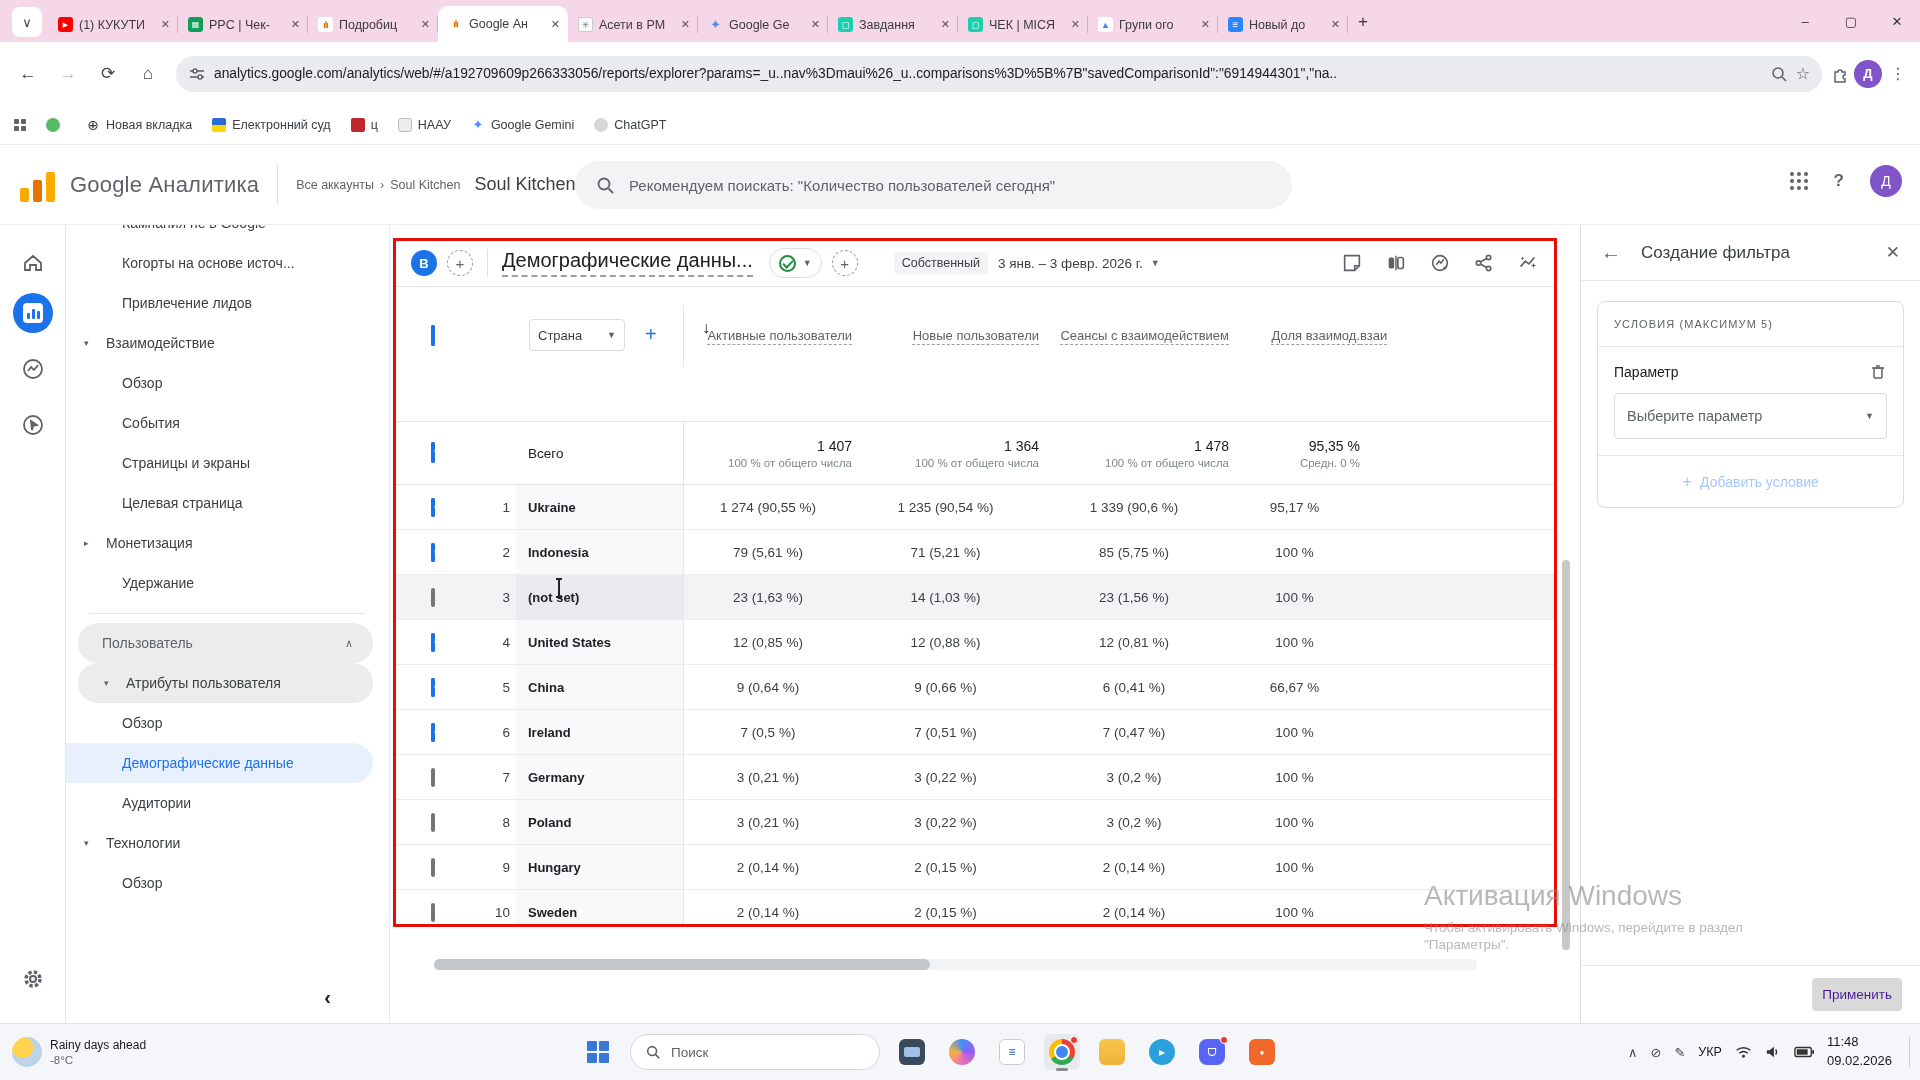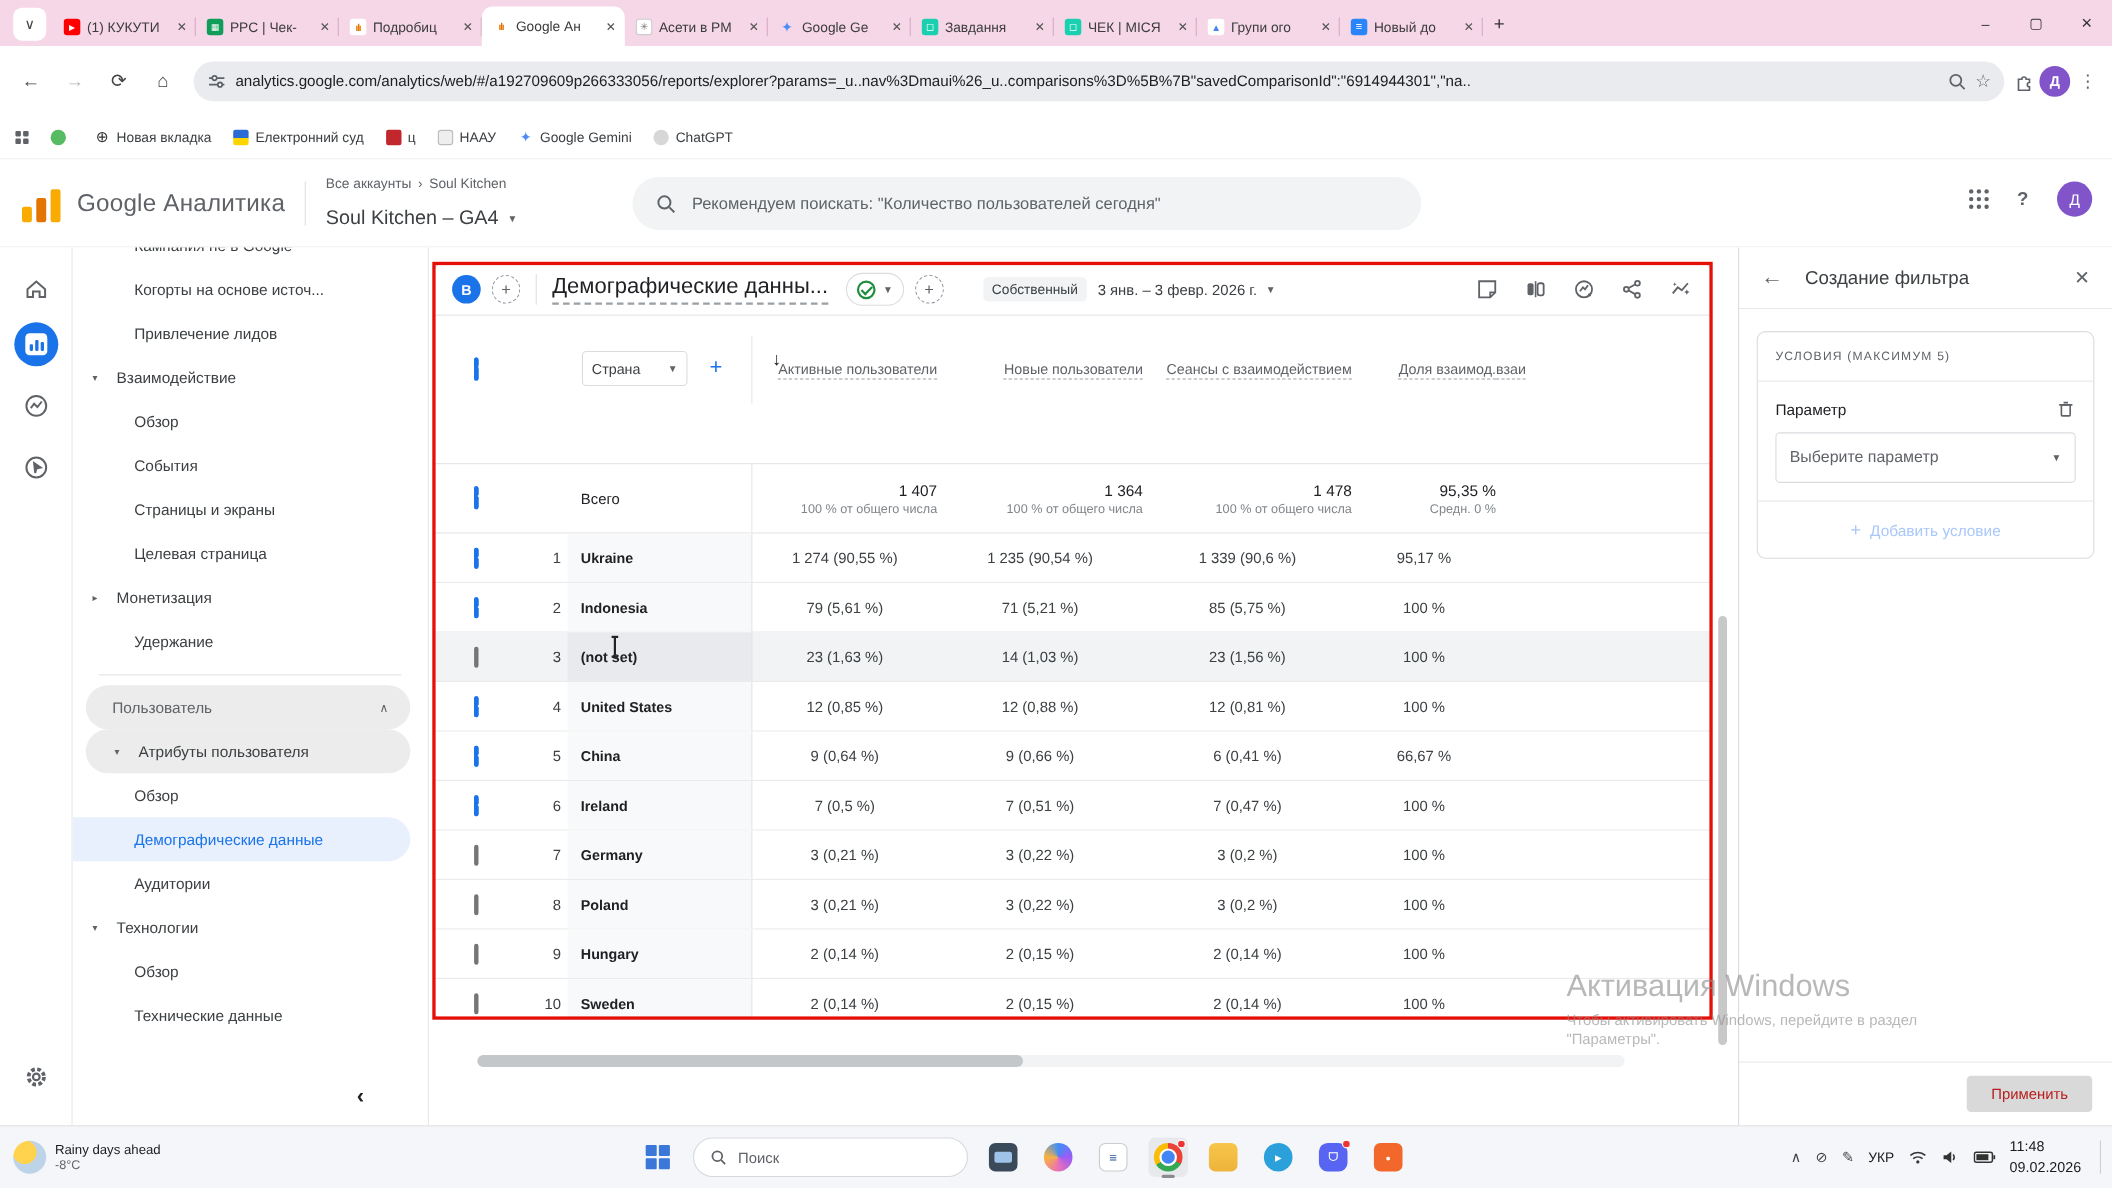--- a/index.html
+++ b/index.html
@@ -50,21 +50,21 @@
 .i-doc{background:#eee;border:1px solid #bbb}
 .i-none{background:#d7d7d7;border-radius:50%}
 
 
 .gahdr{position:absolute;left:0;top:145px;width:1920px;height:80px;background:#fff;border-bottom:1px solid #eee;display:flex;align-items:center}
 .galogo{width:38px;height:34px;margin-left:20px;display:flex;align-items:flex-end;gap:4px}
 .galogo i{width:9px;border-radius:2px;background:#f9ab00}
 .galogo i:nth-child(1){height:14px}.galogo i:nth-child(2){height:22px;background:#e37400}.galogo i:nth-child(3){height:30px}
 .gatitle{font-size:22px;color:#5f6368;margin-left:12px;letter-spacing:.2px}
 .gadiv{width:1px;height:40px;background:#e0e0e0;margin:0 18px}
-.breadwrap{display:flex;flex-direction:column;gap:14px}
+.breadwrap{display:flex;flex-direction:row;gap:14px}
 .bread{font-size:12.5px;color:#5f6368;display:flex;gap:6px;align-items:center}
 .prop{font-size:18px;color:#3c4043;display:flex;align-items:center;gap:8px}
 .caret{font-size:9px;color:#5f6368}
 .gasearch{position:absolute;left:575px;top:16px;width:717px;height:48px;background:#f1f3f4;border-radius:24px;display:flex;align-items:center;gap:14px;padding:0 20px;color:#5f6368;font-size:15px}
 .gah-right{position:absolute;right:18px;top:20px;display:flex;align-items:center;gap:26px}
 .dotgrid{display:grid;grid-template-columns:repeat(3,4px);grid-gap:3px}
 .dotgrid i{width:4px;height:4px;background:#5f6368;border-radius:50%}
 .help{font-size:17px;color:#5f6368;font-weight:bold}
 .gavatar{width:32px;height:32px;border-radius:50%;background:#8154c9;color:#fff;font-size:14px;display:flex;align-items:center;justify-content:center}
 
@@ -149,21 +149,21 @@
 .fhdr .back{font-size:20px;color:#5f6368}
 .fhdr .t{font-size:17px;color:#3c4043;flex:1}
 .fhdr .x{font-size:17px;color:#5f6368}
 .fcard{margin:20px 16px;border:1px solid #dadce0;border-radius:8px}
 .fcond{padding:16px;font-size:11px;letter-spacing:1.1px;color:#5f6368;border-bottom:1px solid #e8e8e8}
 .fbody{padding:16px}
 .flabelrow{display:flex;justify-content:space-between;align-items:center;font-size:14px;color:#202124;margin-bottom:12px}
 .fselect{height:46px;border:1px solid #dadce0;border-radius:4px;display:flex;align-items:center;justify-content:space-between;padding:0 12px;font-size:14.5px;color:#5f6368}
 .fadd{border-top:1px solid #e8e8e8;height:52px;display:flex;align-items:center;justify-content:center;gap:8px;color:#a8c7fa;font-size:14px}
 .ffoot{position:absolute;bottom:0;left:0;width:100%;height:58px;border-top:1px solid #e8e8e8;display:flex;align-items:center;justify-content:flex-end;padding:0 18px}
-.applybtn{background:#d9d9d9;color:#b91c1c;font-size:13.5px;border-radius:4px;padding:9px 22px}
+.applybtn{background:#d9d9d9;color:#4c1d95;font-size:13.5px;border-radius:4px;padding:9px 10px}
 
 
 .wmark{position:absolute;left:1424px;top:880px;color:rgba(140,140,140,.62);z-index:60;pointer-events:none}
 .wmark .l1{font-size:28px;font-weight:400}
 .wmark .l2{font-size:13.5px;margin-top:8px}
 .ibeam{position:absolute;left:558px;top:580px;width:2px;height:16px;background:#222;z-index:55}
 .ibeam::before,.ibeam::after{content:"";position:absolute;left:-2px;width:6px;height:2px;background:#222}
 .ibeam::before{top:-2px}.ibeam::after{bottom:-2px}
 
 
@@ -509,25 +509,20 @@
           <div class="nitem lvl1">
           <span class="arrow">▾</span>
           <span class="label">Технологии</span>
           <span class="chev"></span>
         </div>
           <div class="nitem lvl2">
           <span class="arrow"></span>
           <span class="label">Обзор</span>
           <span class="chev"></span>
         </div>
-          <div class="nitem lvl2">
-          <span class="arrow"></span>
-          <span class="label">Технические данные</span>
-          <span class="chev"></span>
-        </div>
         </div>
       <div class="collapse">‹</div>
     </div>
 
     <div class="content">
       <div class="card">
 
         <div class="rhdr">
           <div class="bbadge">B</div>
           <div class="dashplus">+</div>

